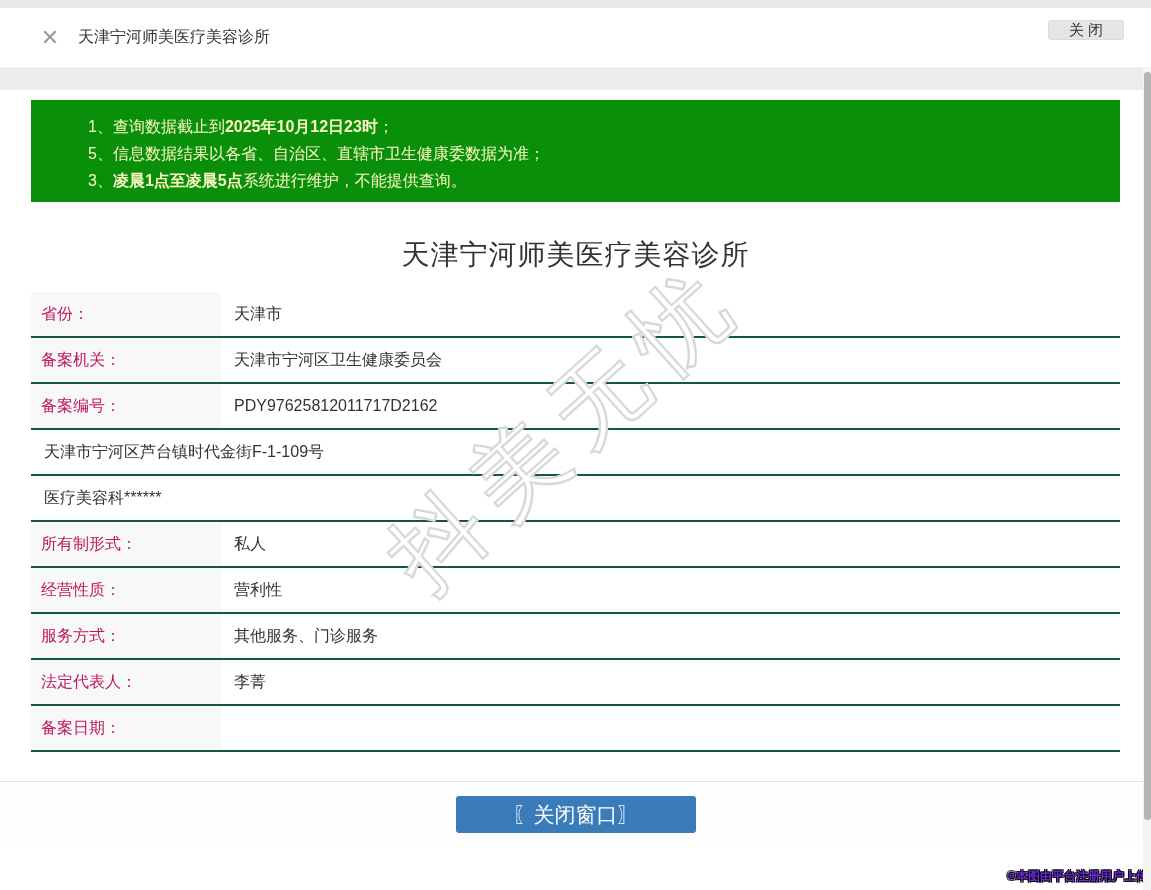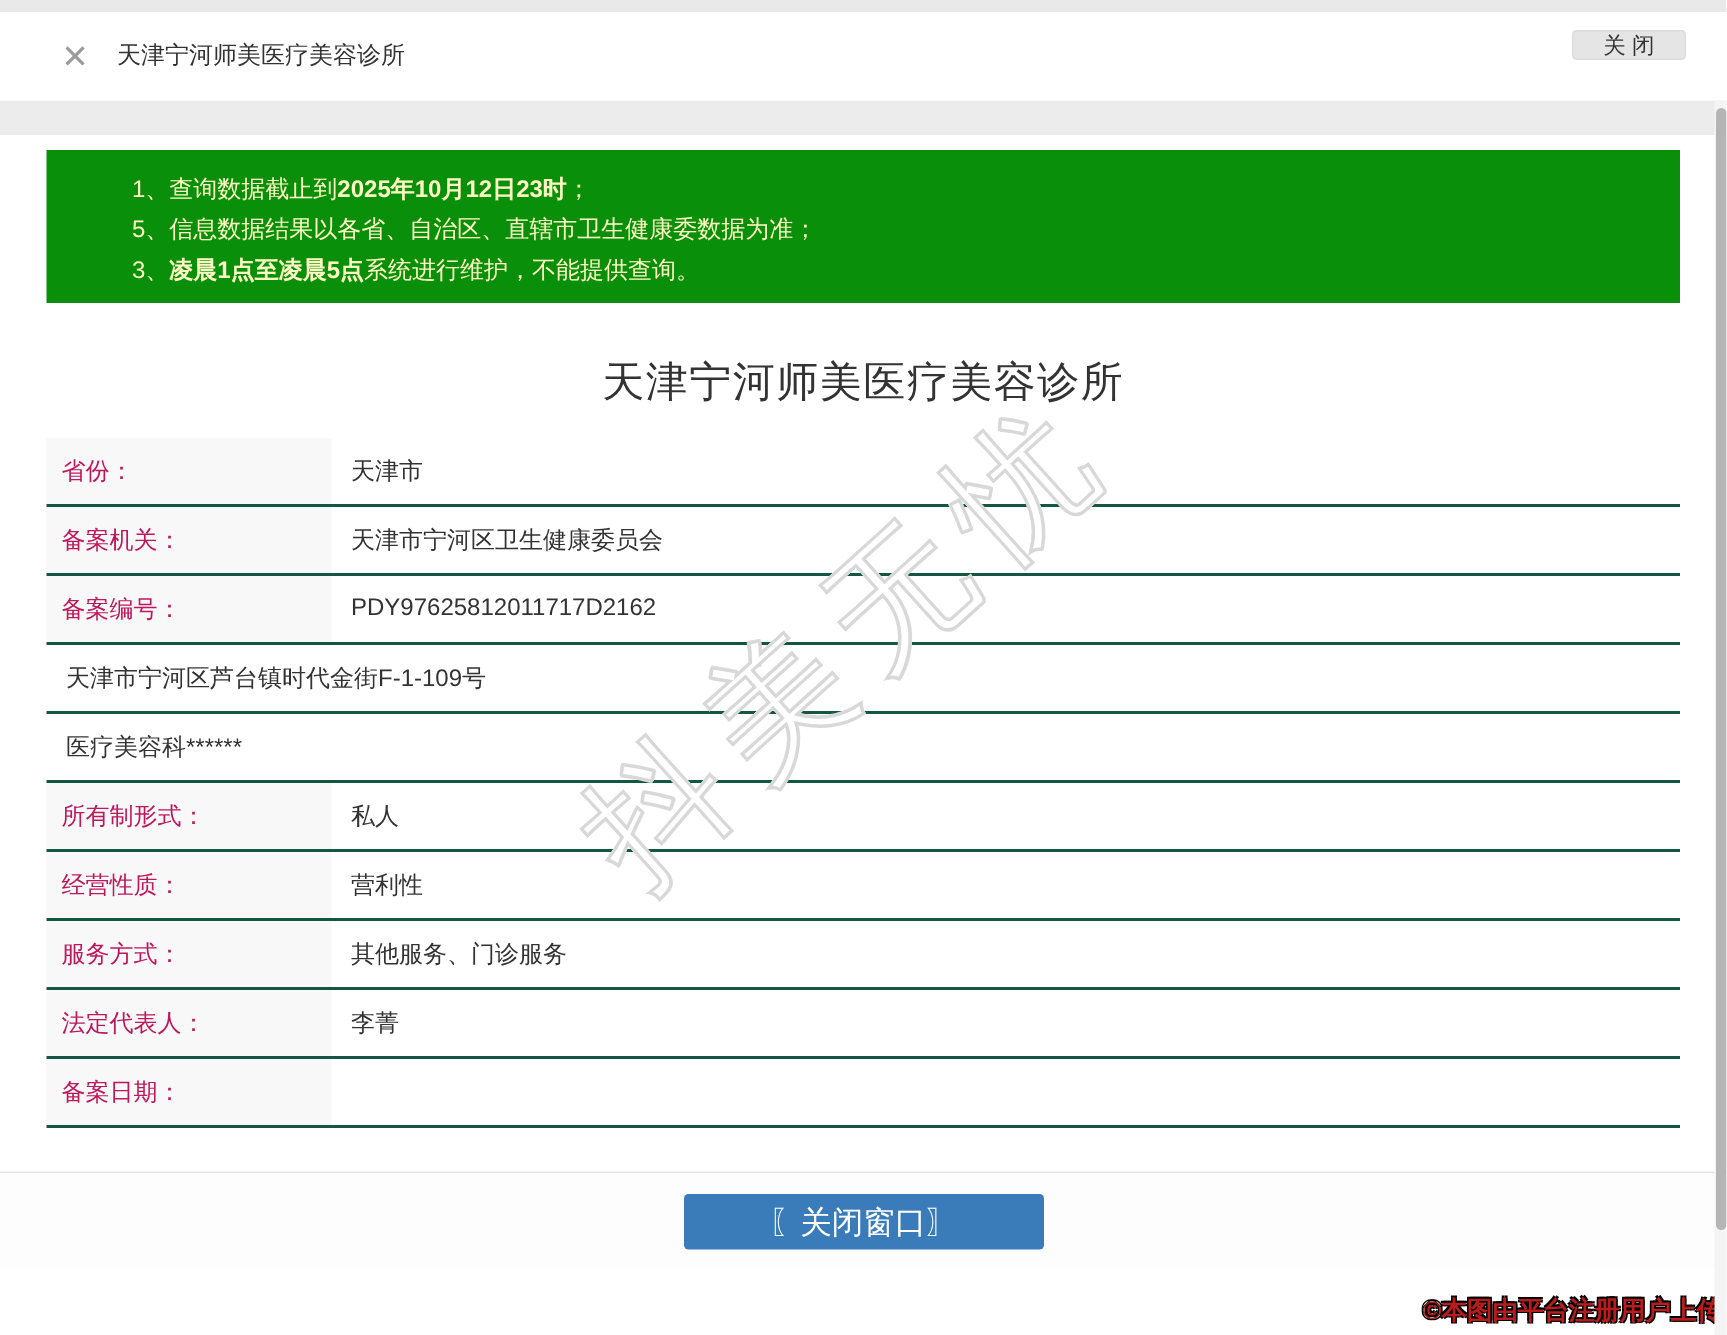--- a/index.html
+++ b/index.html
@@ -47,22 +47,22 @@
     font-family: inherit; }
 
   
   .watermark { position: absolute; left: 565px; top: 428px; transform: translate(-50%,-50%) rotate(-42deg);
     font-size: 92px; letter-spacing: 16px; white-space: nowrap; color: #ffffff;
     -webkit-text-stroke: 2px #d8d8d8;
     text-shadow: -1px -1px 0 #dedede, 1px -1px 0 #dedede, -1px 1px 0 #dedede, 1px 1px 0 #dedede;
     z-index: 5; pointer-events: none; }
 
   
-  .copyright { position: absolute; right: 3px; bottom: 5px; font-size: 17px; font-weight: bold;
-    color: #b91c1c; z-index: 6;
+  .copyright { position: absolute; right: 3px; bottom: 5px; font-size: 12px; font-weight: bold;
+    color: #6d28d9; z-index: 6;
     text-shadow: -1px -1px 0 #000, 1px -1px 0 #000, -1px 1px 0 #000, 1px 1px 0 #000; margin-left: 34px; }
 
   
   .scrollbar-track { position: absolute; right: 0; top: 67px; width: 8px; height: 823px;
     background: #f4f4f4; z-index: 7; }
   .scrollbar-thumb { position: absolute; right: 0px; top: 5px; width: 7px; height: 748px;
     background: #b5b5b5; border-radius: 4px; }
 </style>
 </head>
 <body>

